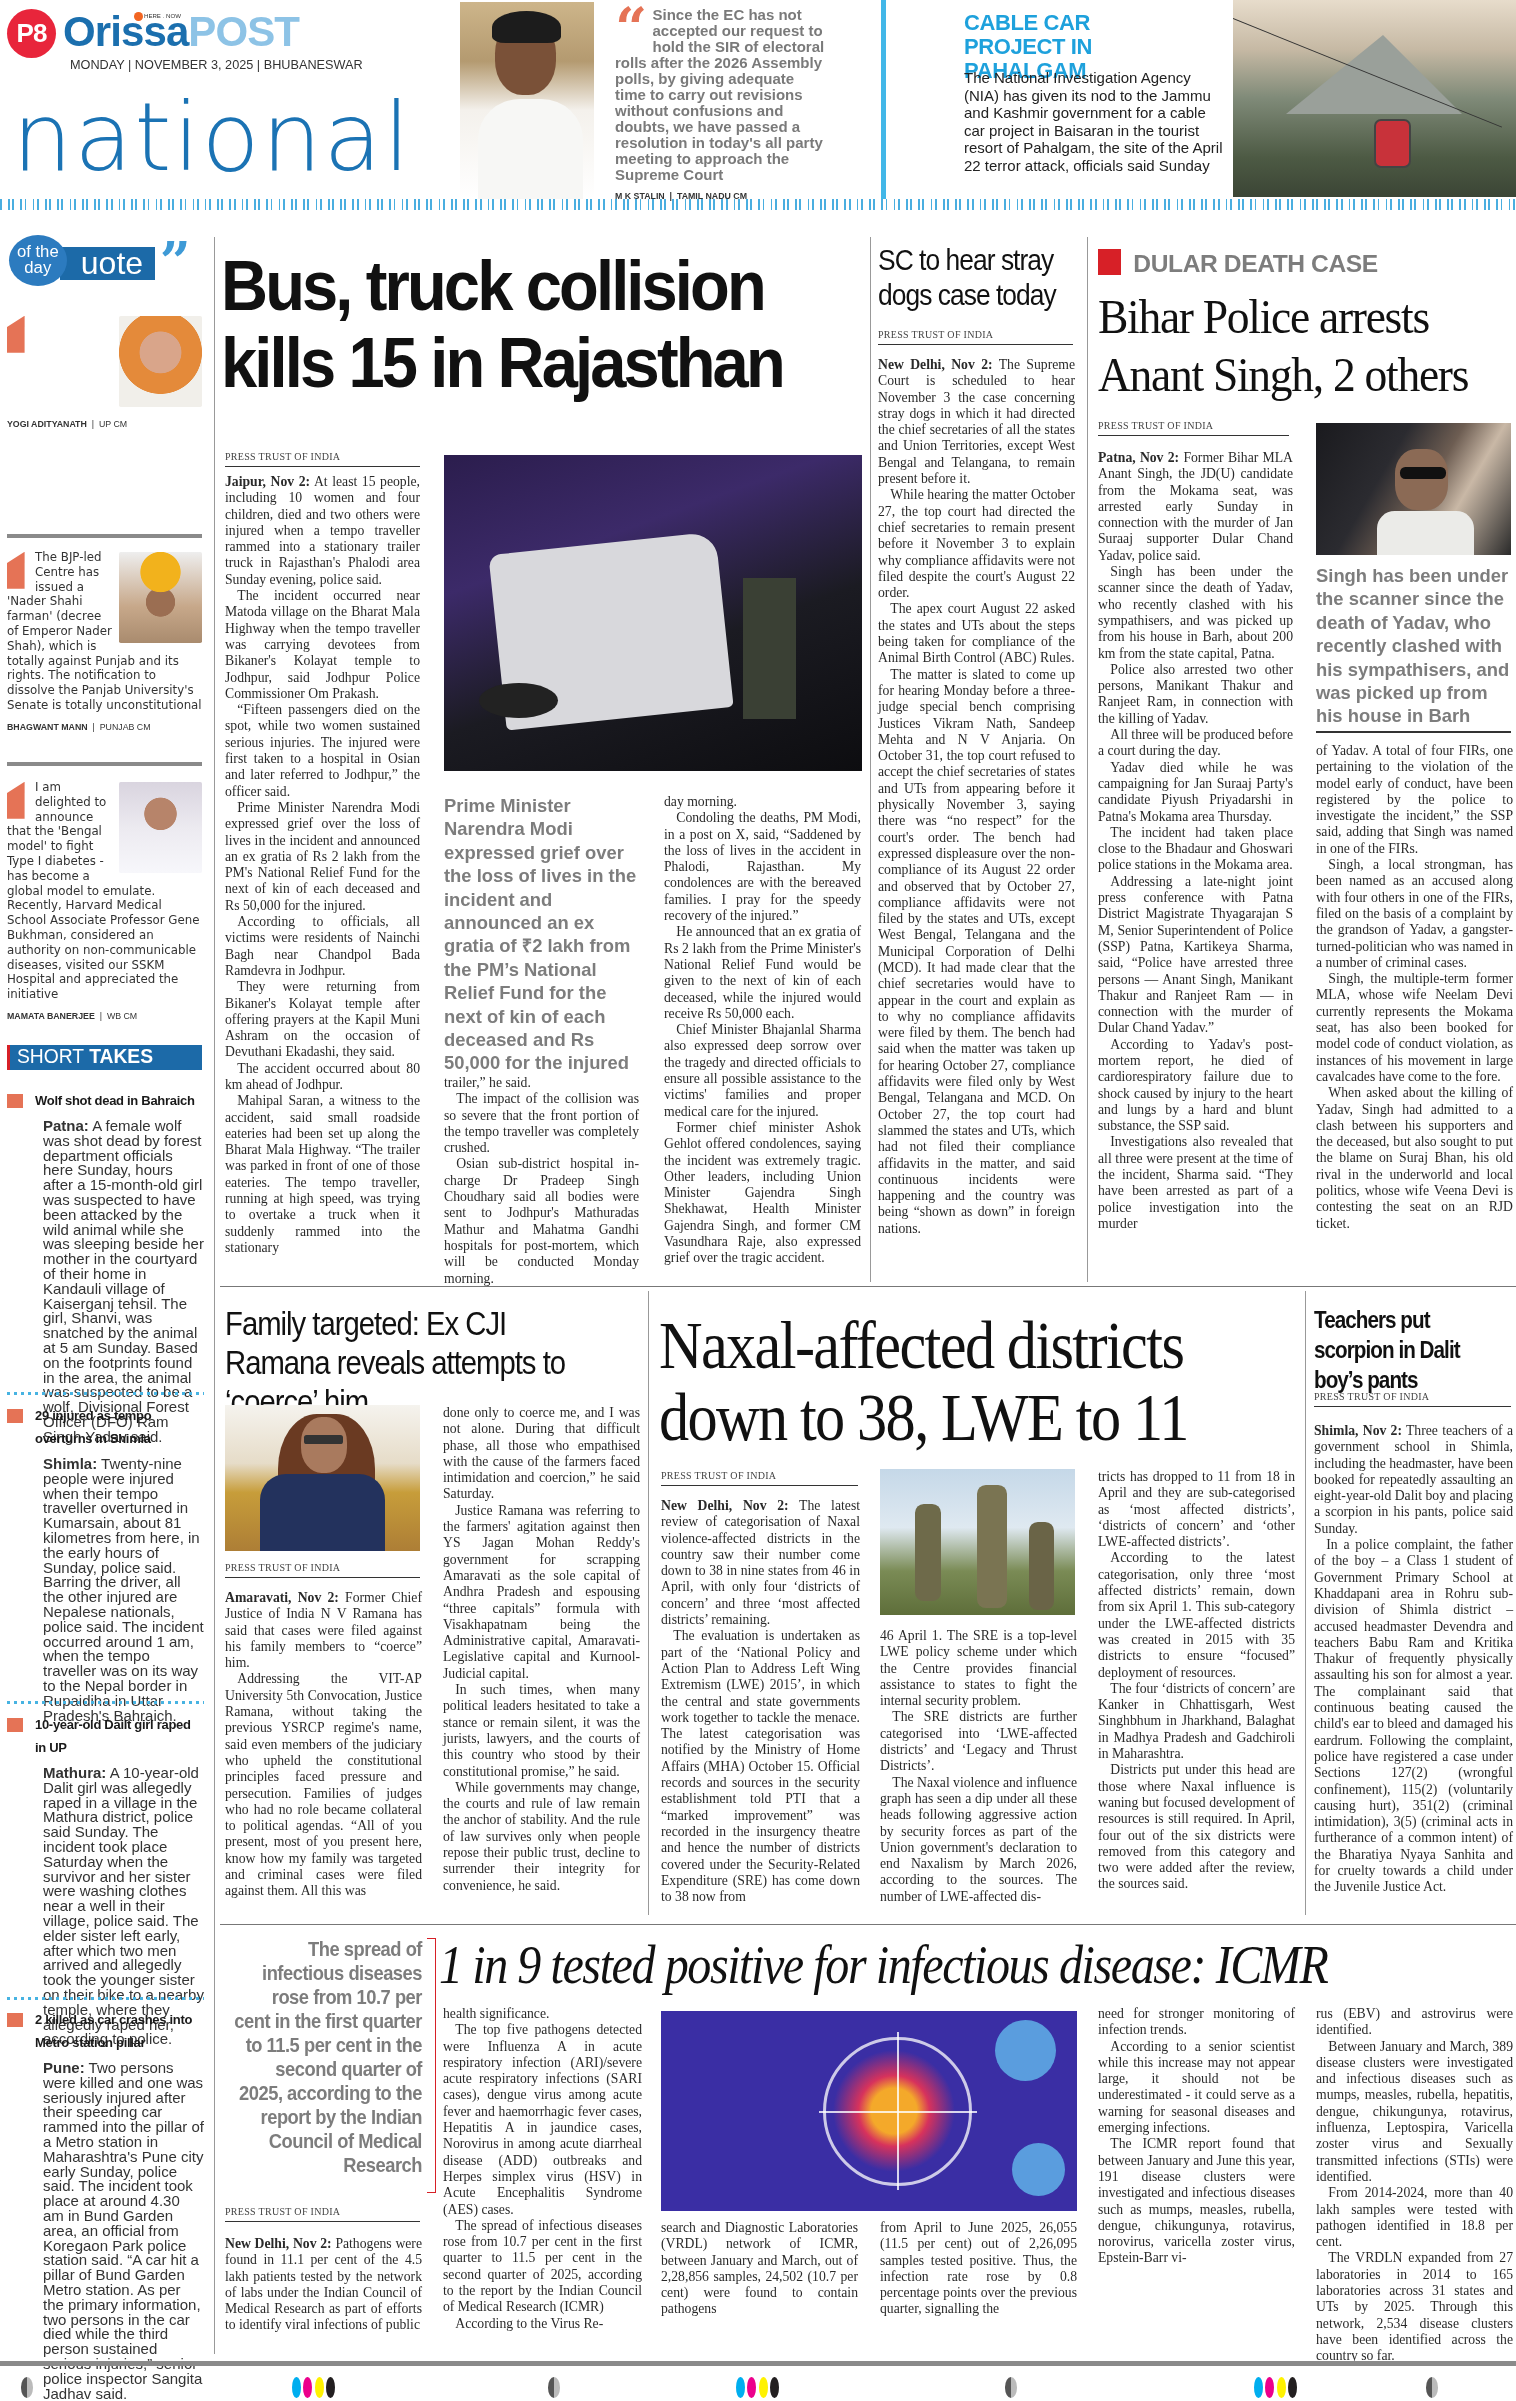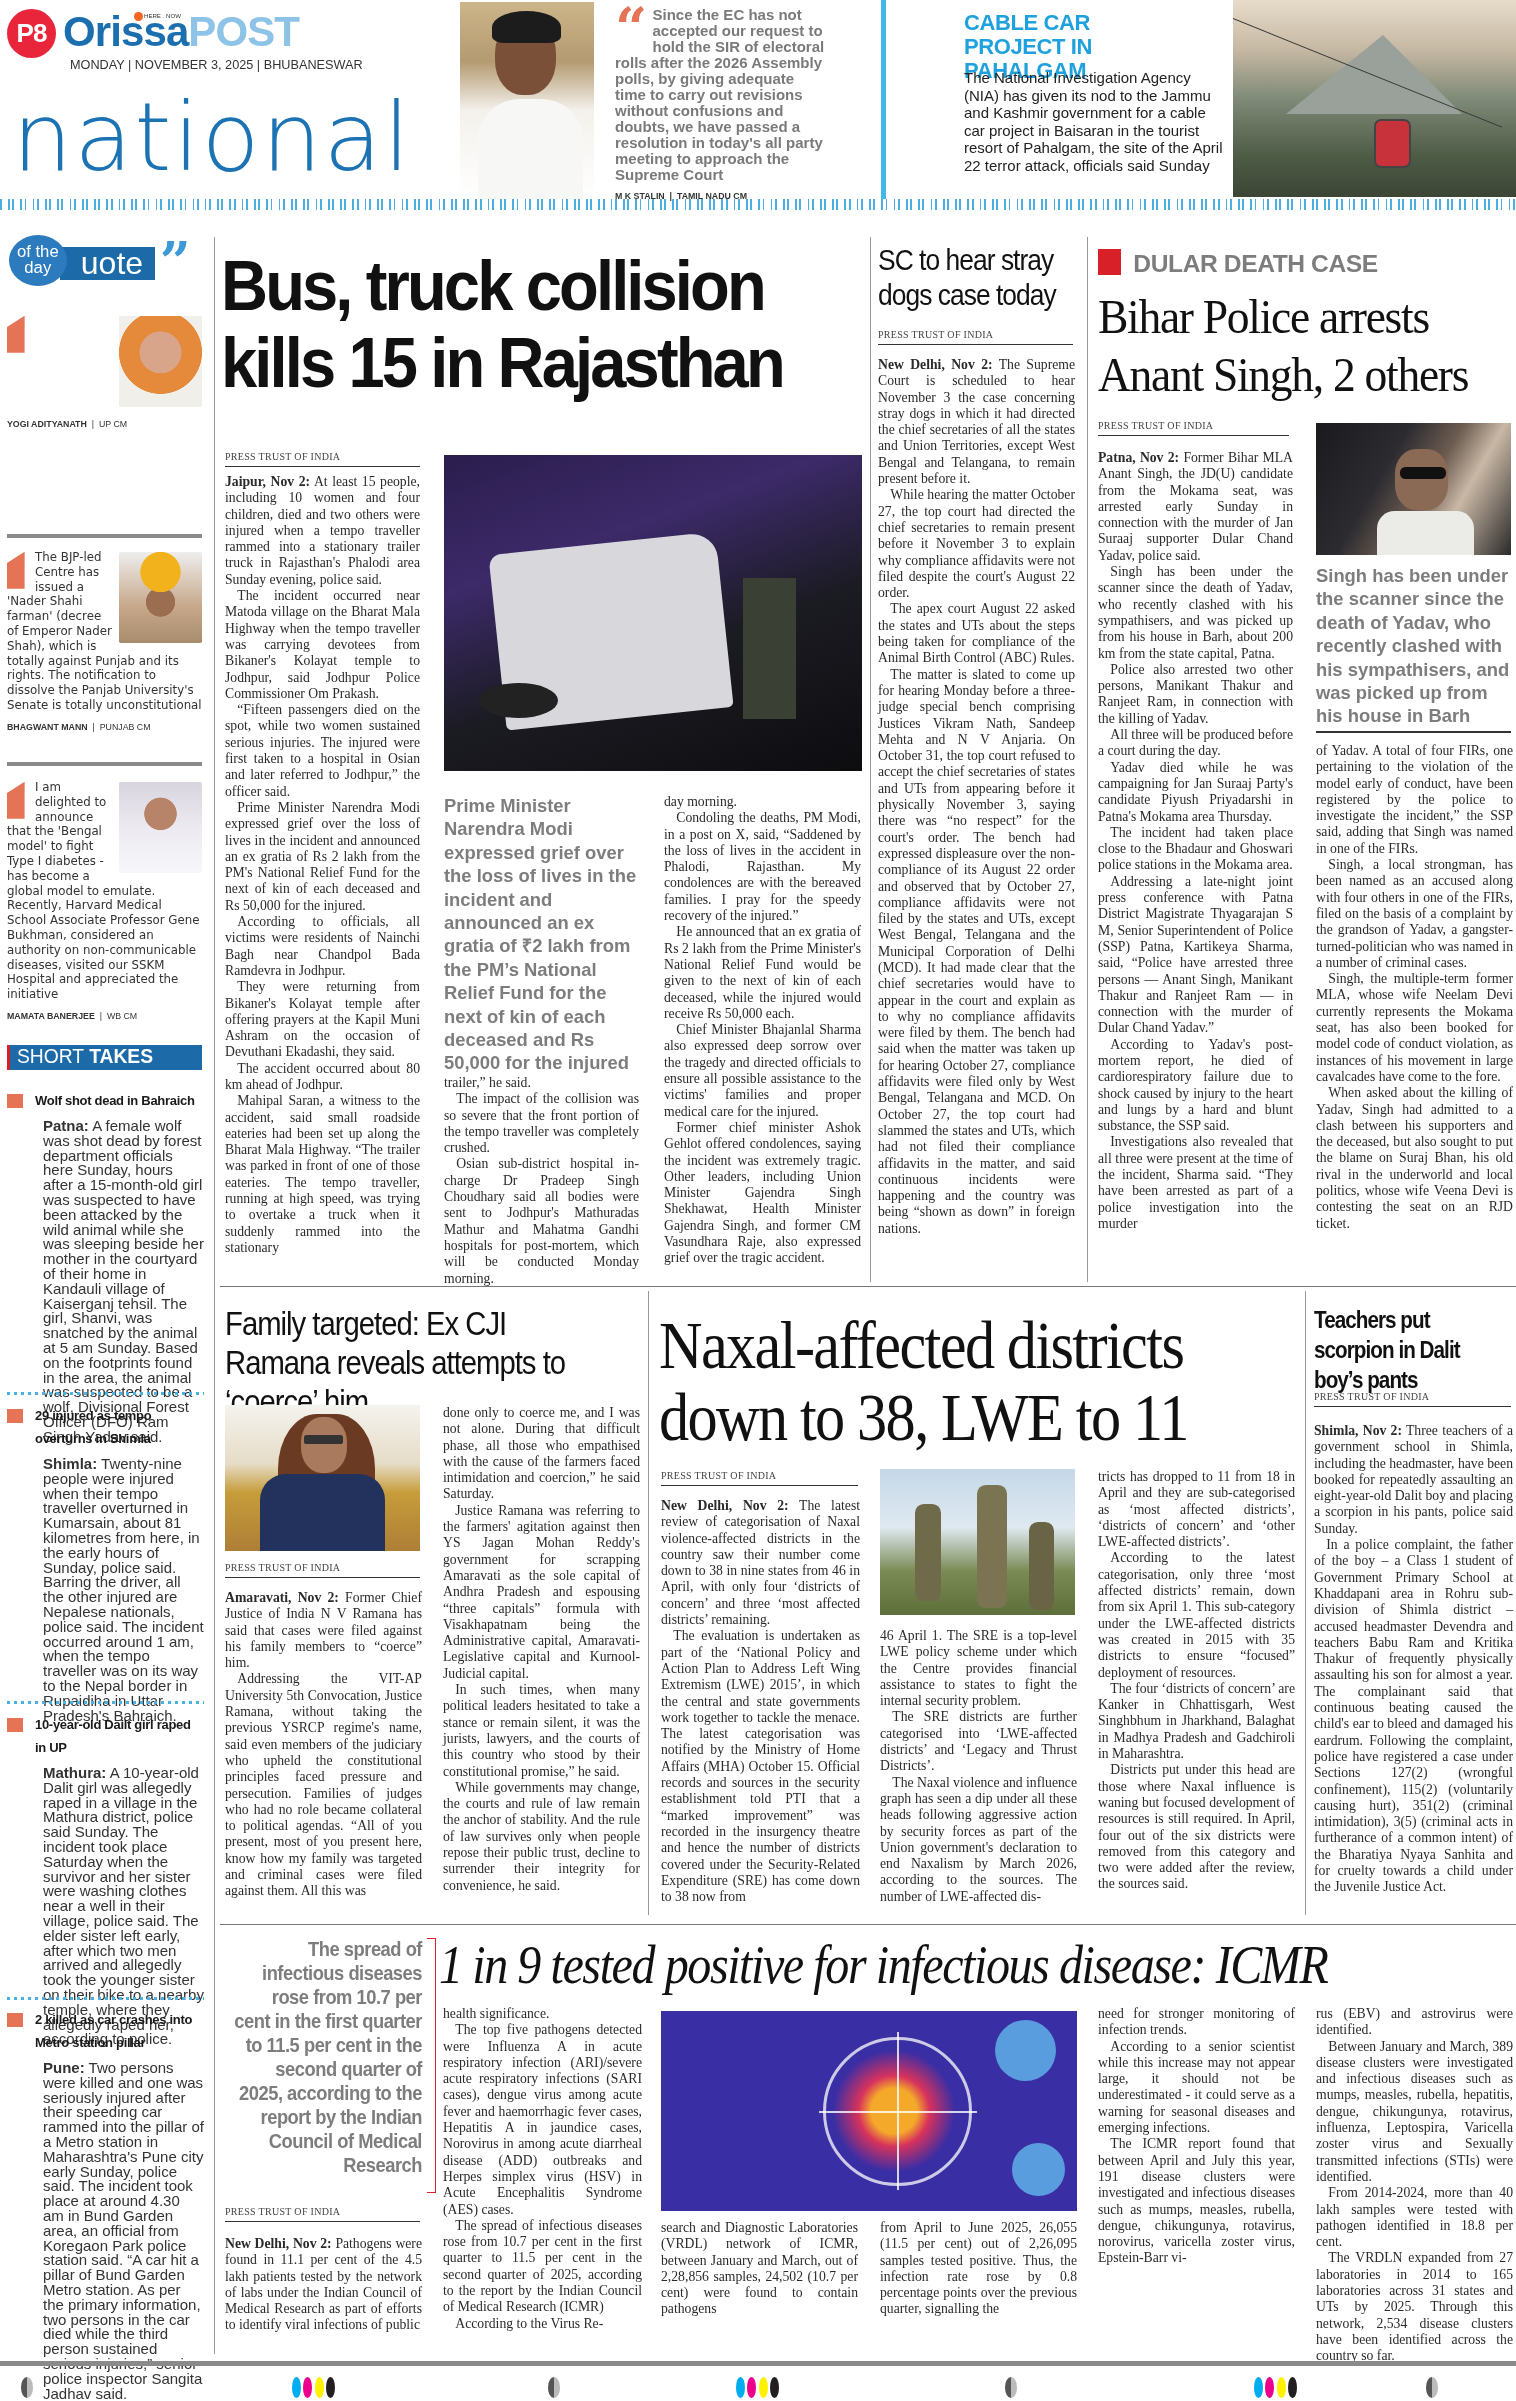--- a/index.html
+++ b/index.html
@@ -305,21 +305,21 @@
 </div>
 <div class="body-text abs" style="left:661px;top:2220px;width:197px">
   <p class="first">search and Diagnostic Laboratories (VRDL) network of ICMR, between January and March, out of 2,28,856 samples, 24,502 (10.7 per cent) were found to contain pathogens</p>
 </div>
 <div class="body-text abs" style="left:880px;top:2220px;width:197px">
   <p class="first">from April to June 2025, 26,055 (11.5 per cent) out of 2,26,095 samples tested positive. Thus, the infection rate rose by 0.8 percentage points over the previous quarter, signalling the</p>
 </div>
 <div class="body-text abs" style="left:1098px;top:2006px;width:197px">
   <p class="first">need for stronger monitoring of infection trends.</p>
   <p>According to a senior scientist while this increase may not appear large, it should not be underestimated - it could serve as a warning for seasonal diseases and emerging infections.</p>
-  <p>The ICMR report found that between April and July this year, 191 disease clusters were investigated and infectious diseases such as mumps, measles, rubella, dengue, chikungunya, rotavirus, norovirus, varicella zoster virus, Epstein-Barr vi-</p>
+  <p>The ICMR report found that between January and June this year, 191 disease clusters were investigated and infectious diseases such as mumps, measles, rubella, dengue, chikungunya, rotavirus, norovirus, varicella zoster virus, Epstein-Barr vi-</p>
 </div>
 <div class="body-text abs" style="left:1316px;top:2006px;width:197px">
   <p class="first">rus (EBV) and astrovirus were identified.</p>
   <p>Between January and March, 389 disease clusters were investigated and infectious diseases such as mumps, measles, rubella, hepatitis, dengue, chikungunya, rotavirus, influenza, Leptospira, Varicella zoster virus and Sexually transmitted infections (STIs) were identified.</p>
   <p>From 2014-2024, more than 40 lakh samples were tested with pathogen identified in 18.8 per cent.</p>
   <p>The VRDLN expanded from 27 laboratories in 2014 to 165 laboratories across 31 states and UTs by 2025. Through this network, 2,534 disease clusters have been identified across the country so far.</p>
 </div>
 
 <div class="bottombar"></div>
 <div class="reg half" style="left:21px"></div>

